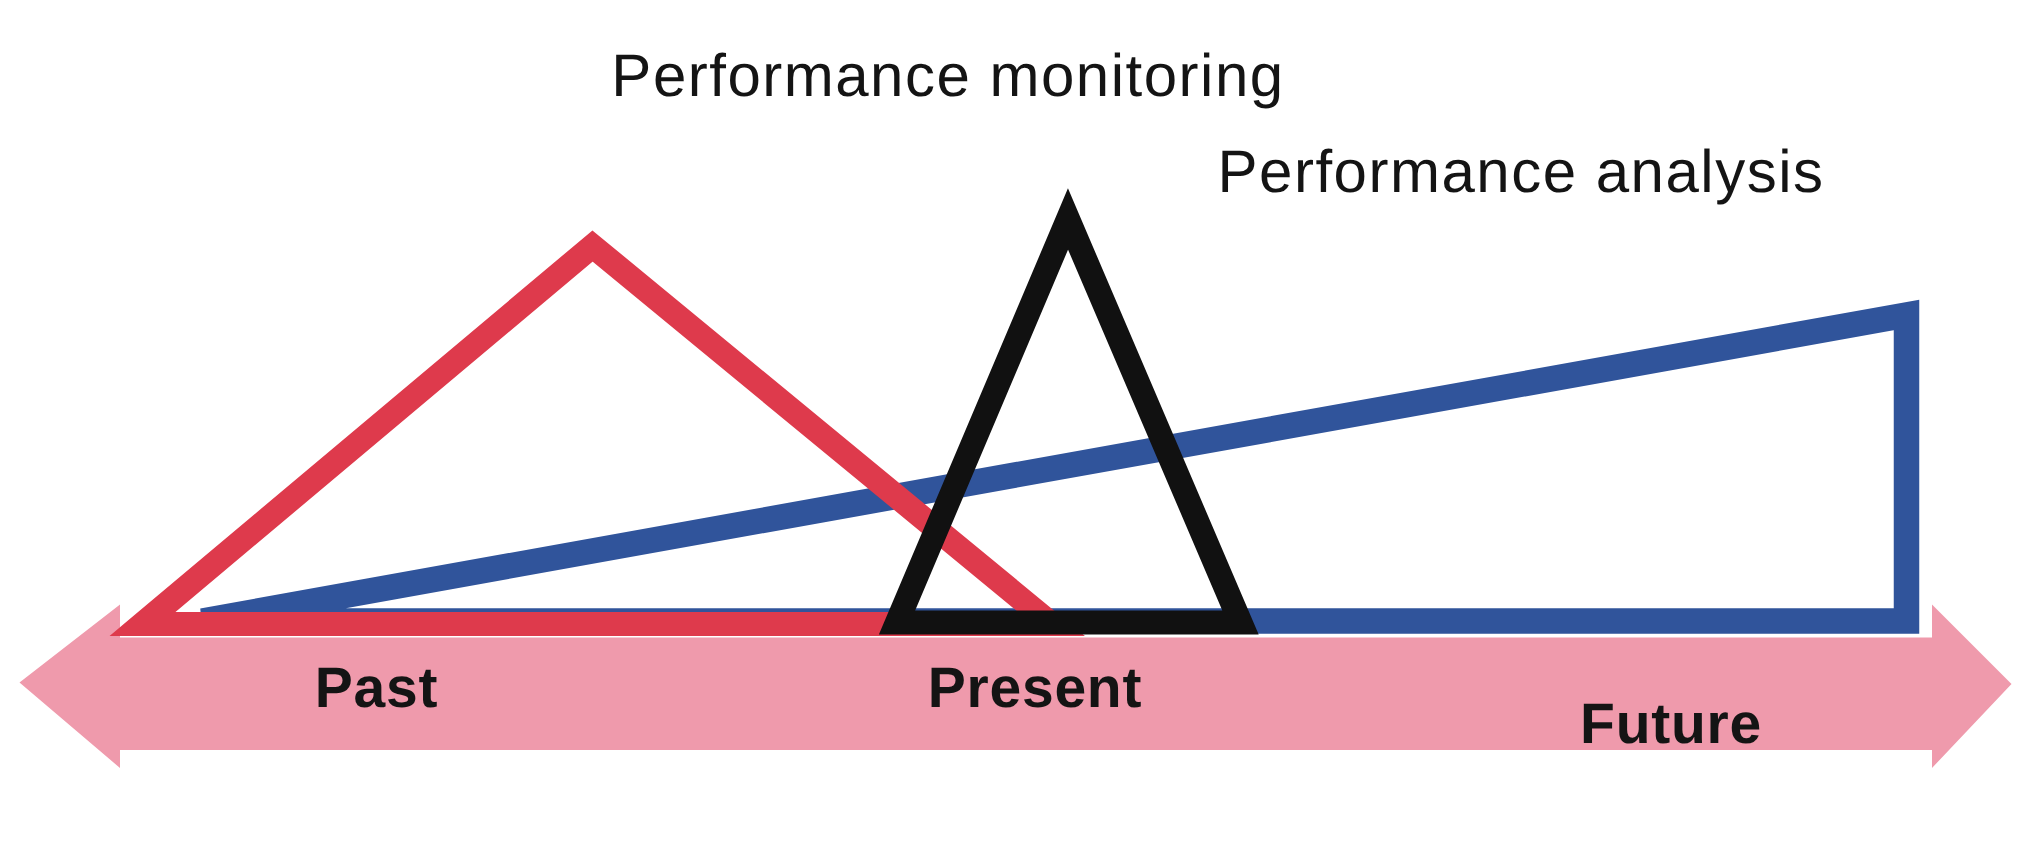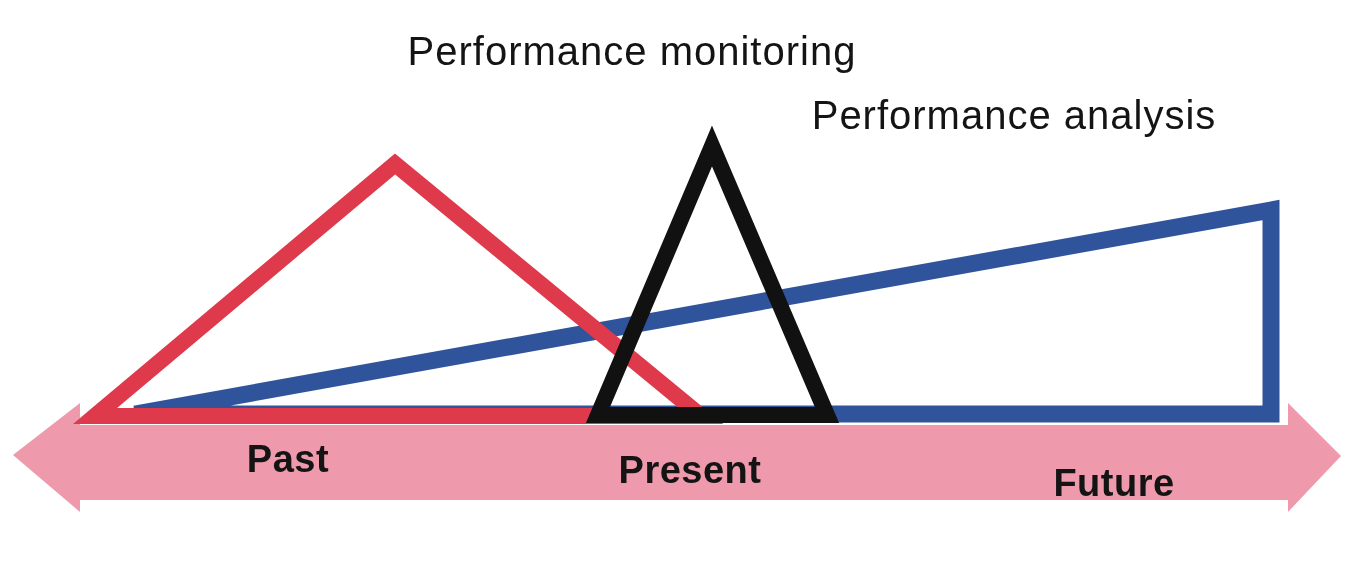--- a/index.html
+++ b/index.html
@@ -29,22 +29,22 @@
     font-weight: 400;
   }
   .lbl-period {
     font-size: 38px;
     font-weight: 700;
     letter-spacing: 0.5px;
   }
   .pos-monitoring { left: 632px;  top: 31px; }
   .pos-analysis   { left: 375px;  top: 95px; }
   .pos-modeling   { left: 1014px; top: 95px; }
-  .pos-past       { left: 251px;  top: 440px; margin-left: 37px; }
-  .pos-present    { left: 690px;  top: 451px; }
+  .pos-past       { left: 251px;  top: 440px; }
+  .pos-present    { left: 690px;  top: 440px; }
   .pos-future     { left: 1114px; top: 464px; }
 </style>
 </head>
 <body>
 
 <div class="canvas">
 
   <svg class="diagram-svg" viewBox="0 0 1350 570" xmlns="http://www.w3.org/2000/svg">
 
     <polygon points="13,455 80,403 80,425 1288,425 1288,403 1341,456 1288,512 1288,500 80,500 80,512" fill="#EF9AAC"></polygon>

